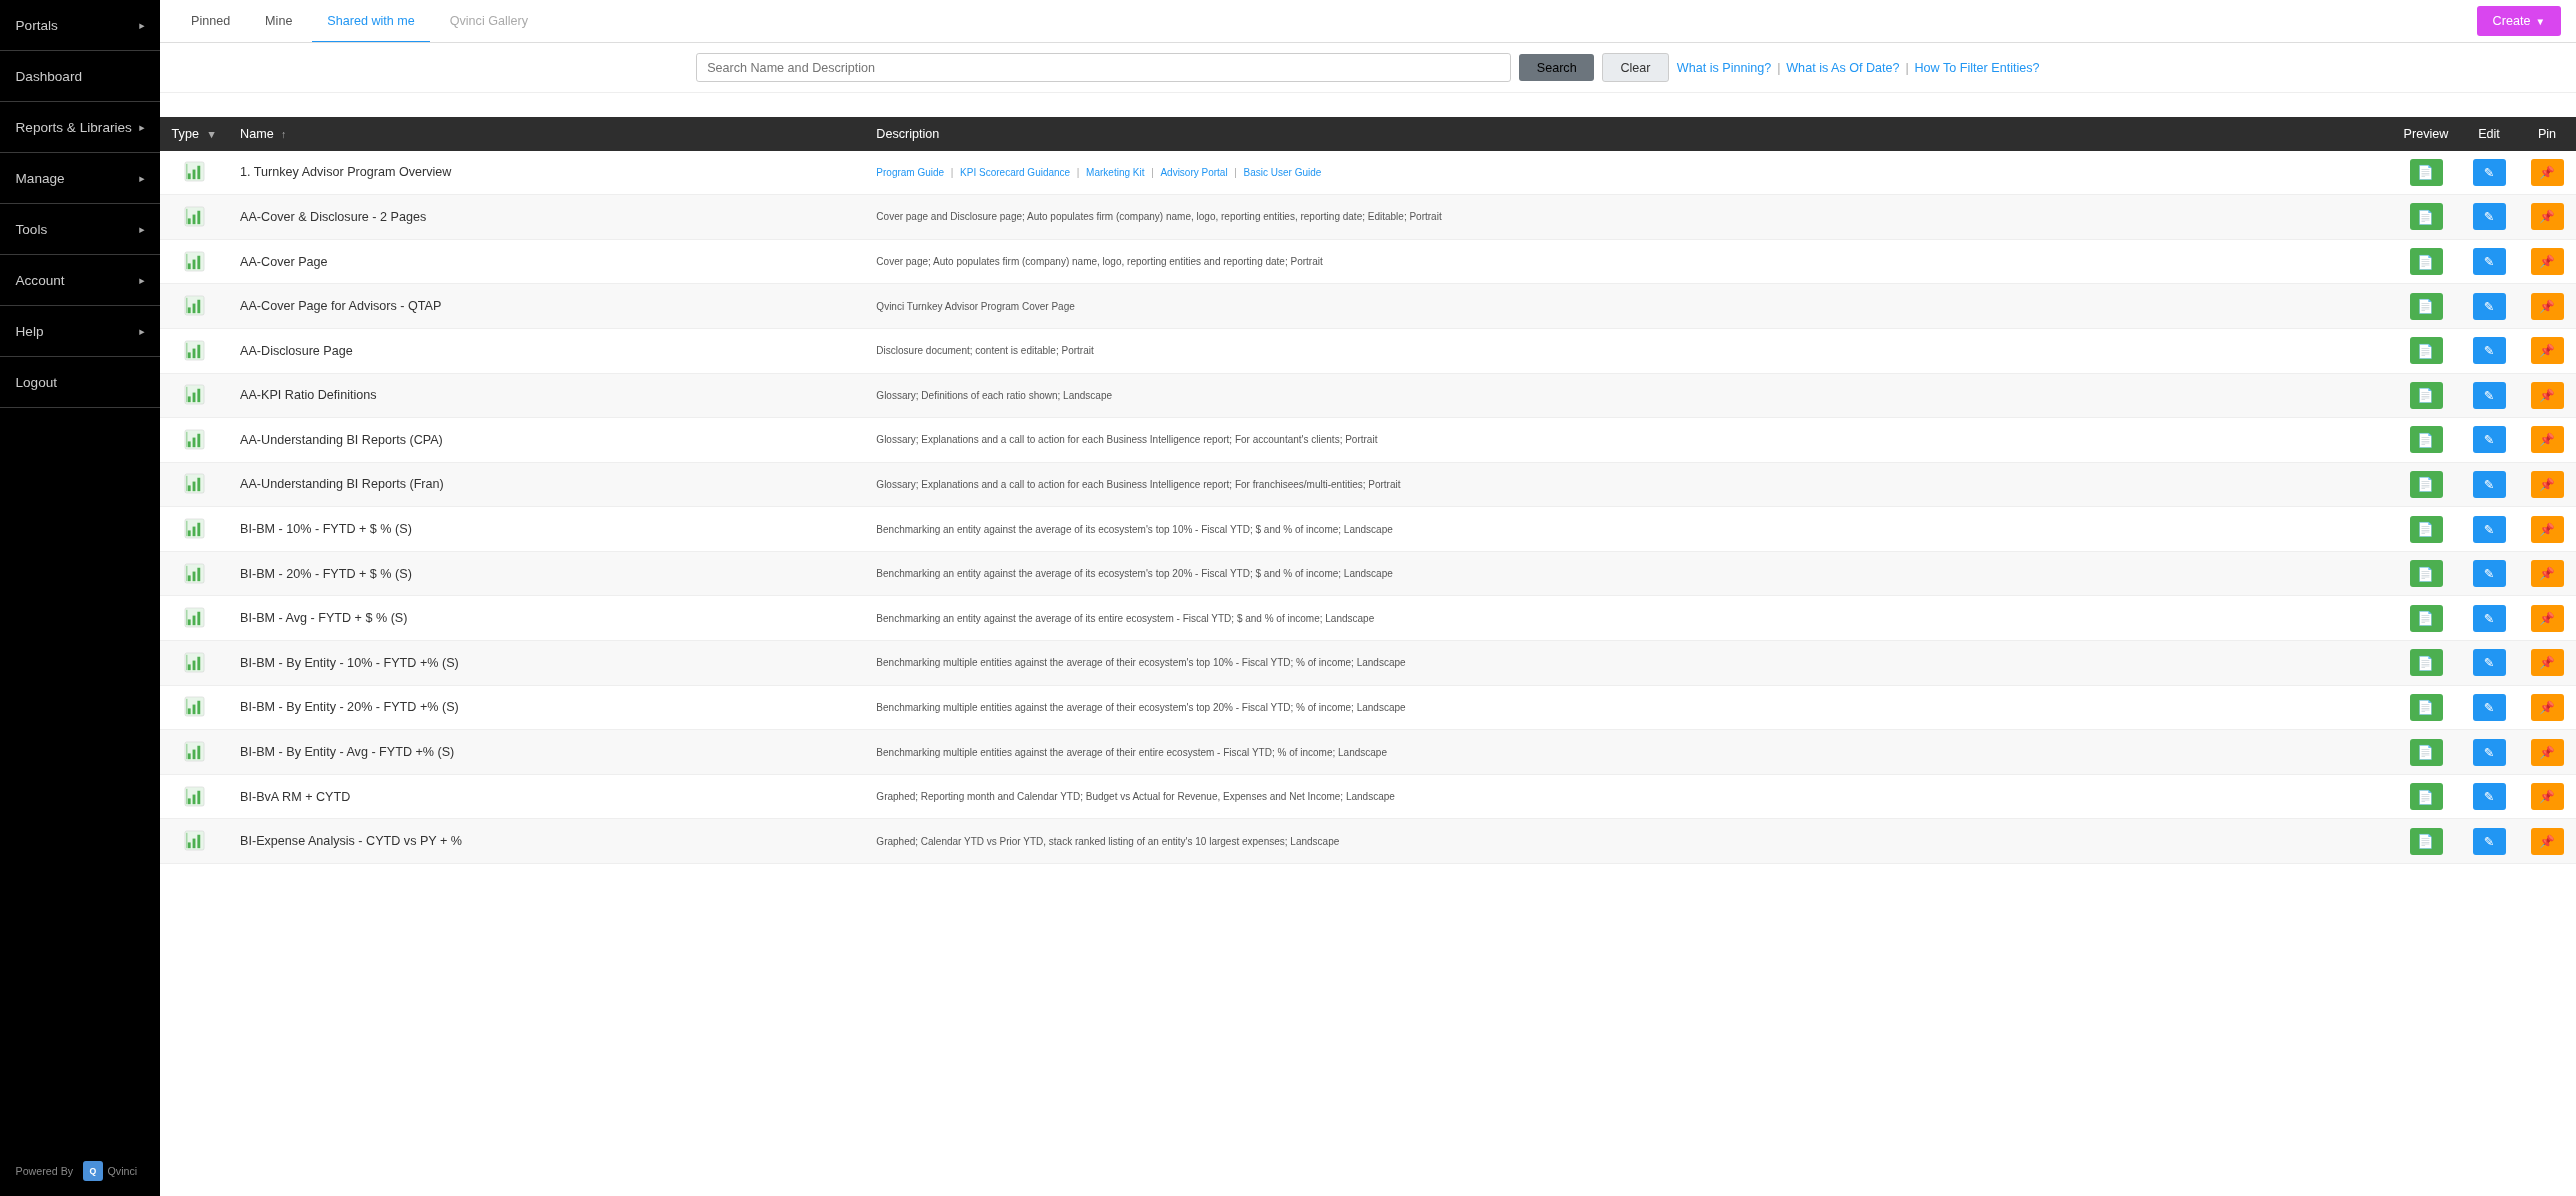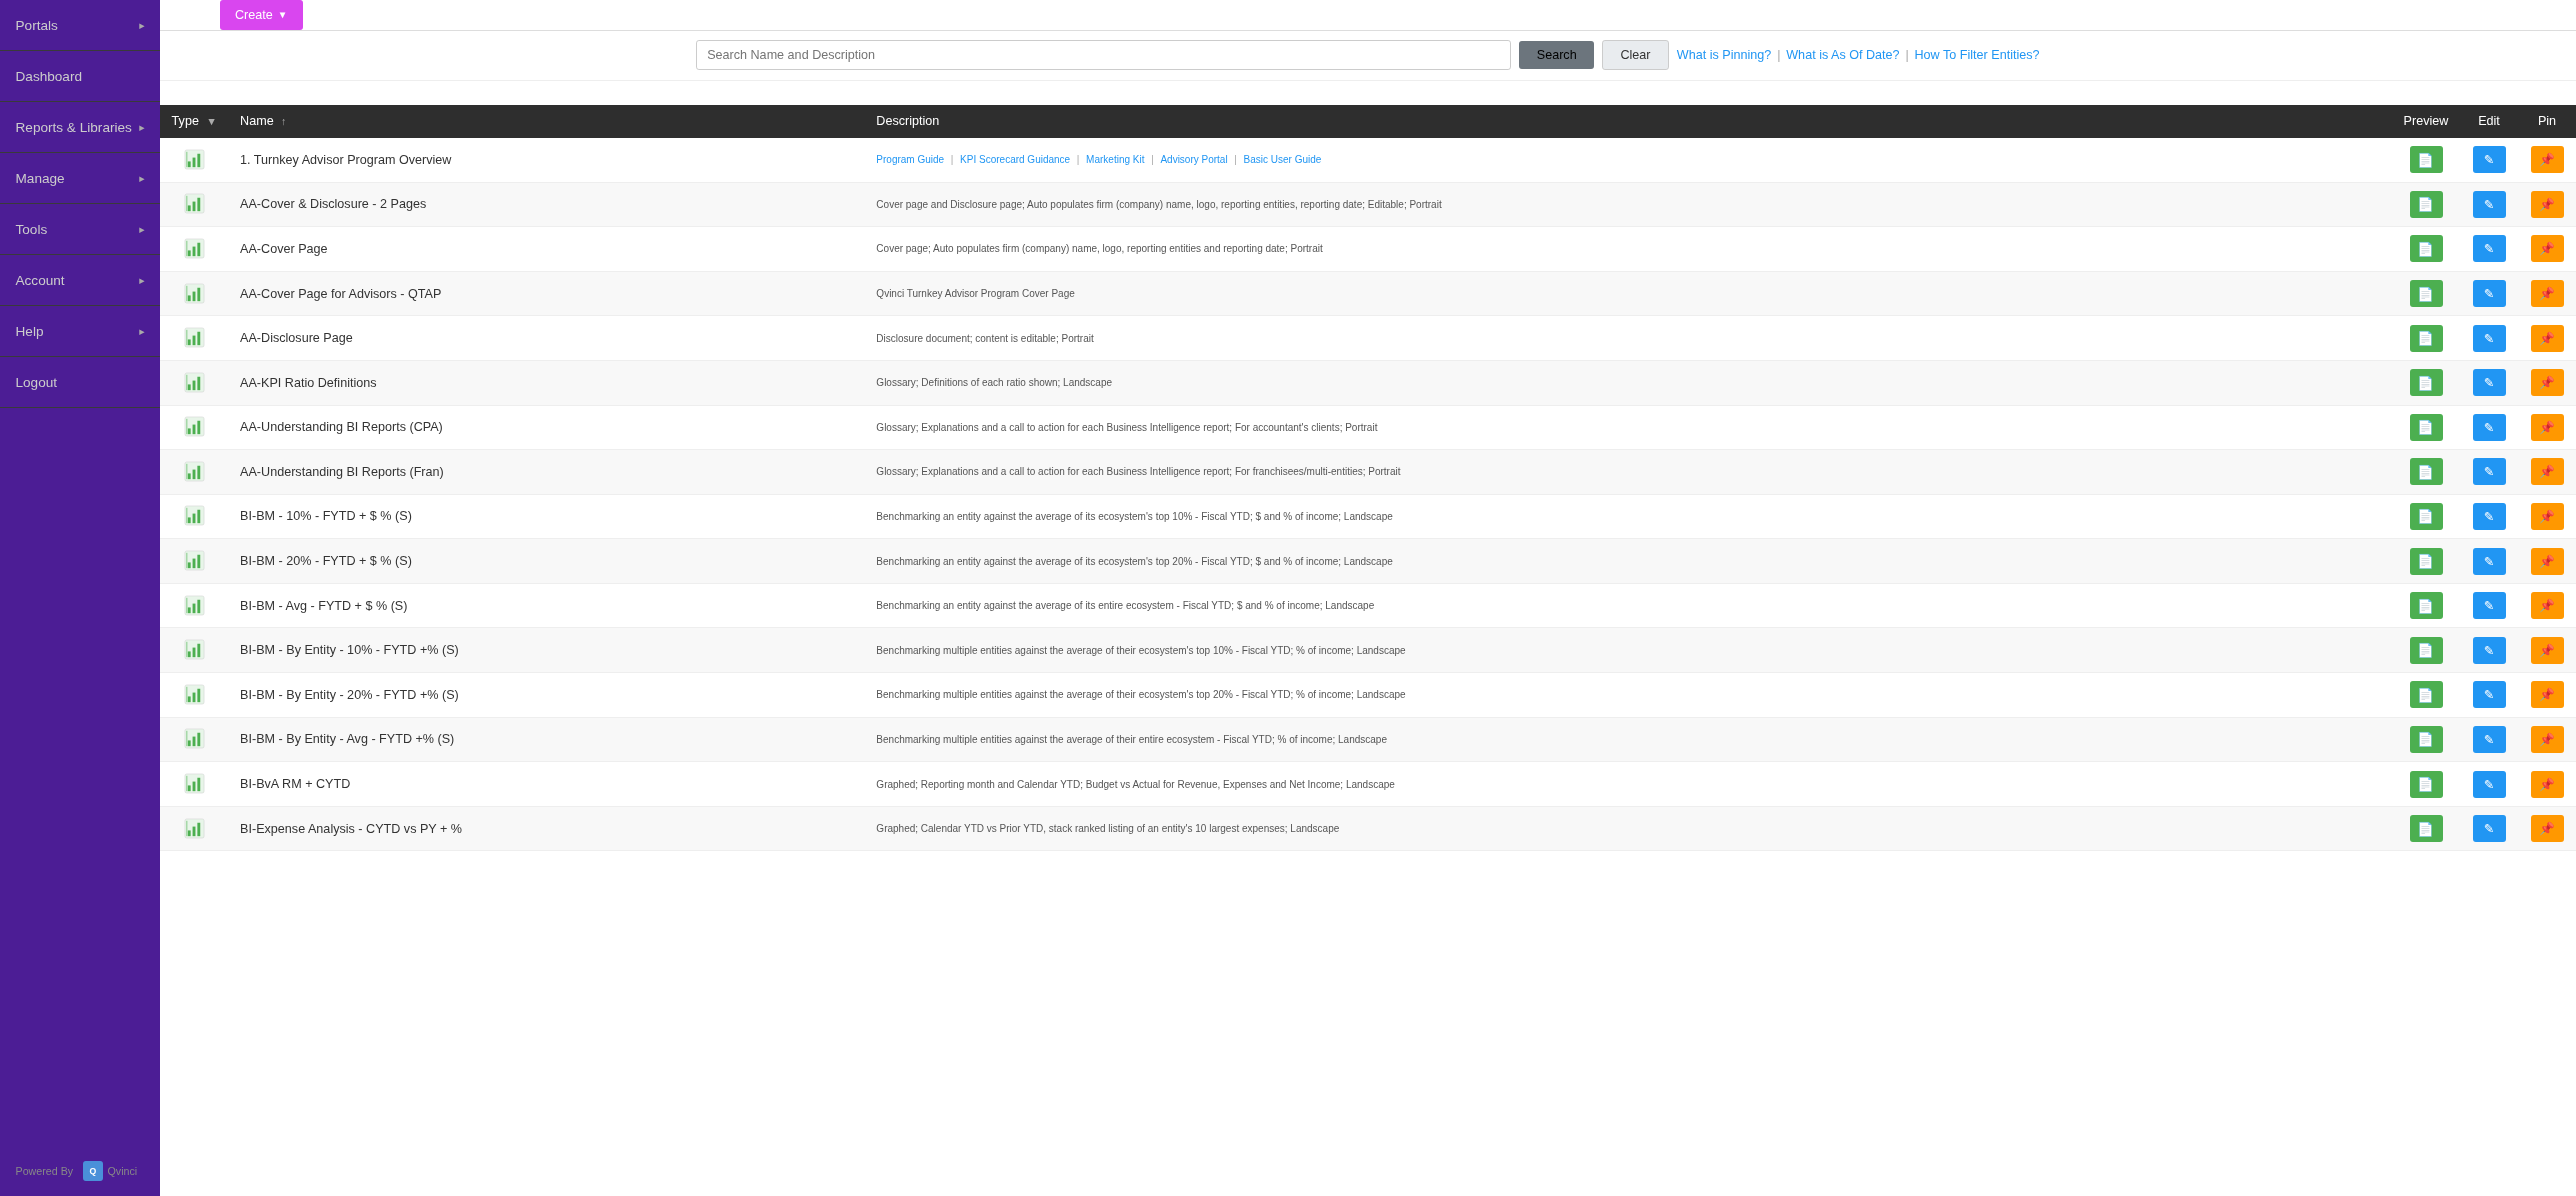--- a/index.html
+++ b/index.html
@@ -2,21 +2,21 @@
 <html><head>
   <meta charset="utf-8">
   <style>
     * { box-sizing: border-box; margin: 0; padding: 0; }
     body { font-family: Arial, sans-serif; font-size: 12.6px; background: #f0f0f0; display: flex; height: 100vh; overflow: hidden; }
 
     
     .sidebar {
       width: 160px;
       min-width: 160px;
-      background: #4c1d95;
+      background: #000000;
       color: #ccc;
       display: flex;
       flex-direction: column;
       height: 100vh;
     }
     .sidebar-item {
       display: flex;
       align-items: center;
       justify-content: space-between;
       padding: 17.5px 15.5px;
@@ -258,20 +258,34 @@
     <span>Powered By</span>
       <br>
     <span class="qvinci-logo">Q</span>
     <span>Qvinci</span>
   </div>
 </div>
 
 <div class="main-content">
 
   <div class="tabs-bar">
+    <div class="tabs">
+      <div class="tab">
+        <span>Pinned</span>
+      </div>
+      <div class="tab">
+        <span>Mine</span>
+      </div>
+      <div class="tab active">
+        <span>Shared with me</span>
+      </div>
+      <div class="tab disabled">
+        <span>Qvinci Gallery</span>
+      </div>
+    </div>
     <button class="create-btn">
       <span>Create</span>
       <span class="arrow">▼</span>
     </button>
   </div>
 
   <div class="search-bar">
     <input class="search-input" type="text" placeholder="Search Name and Description" style="">
     <button class="search-btn">
       <span>Search</span>

